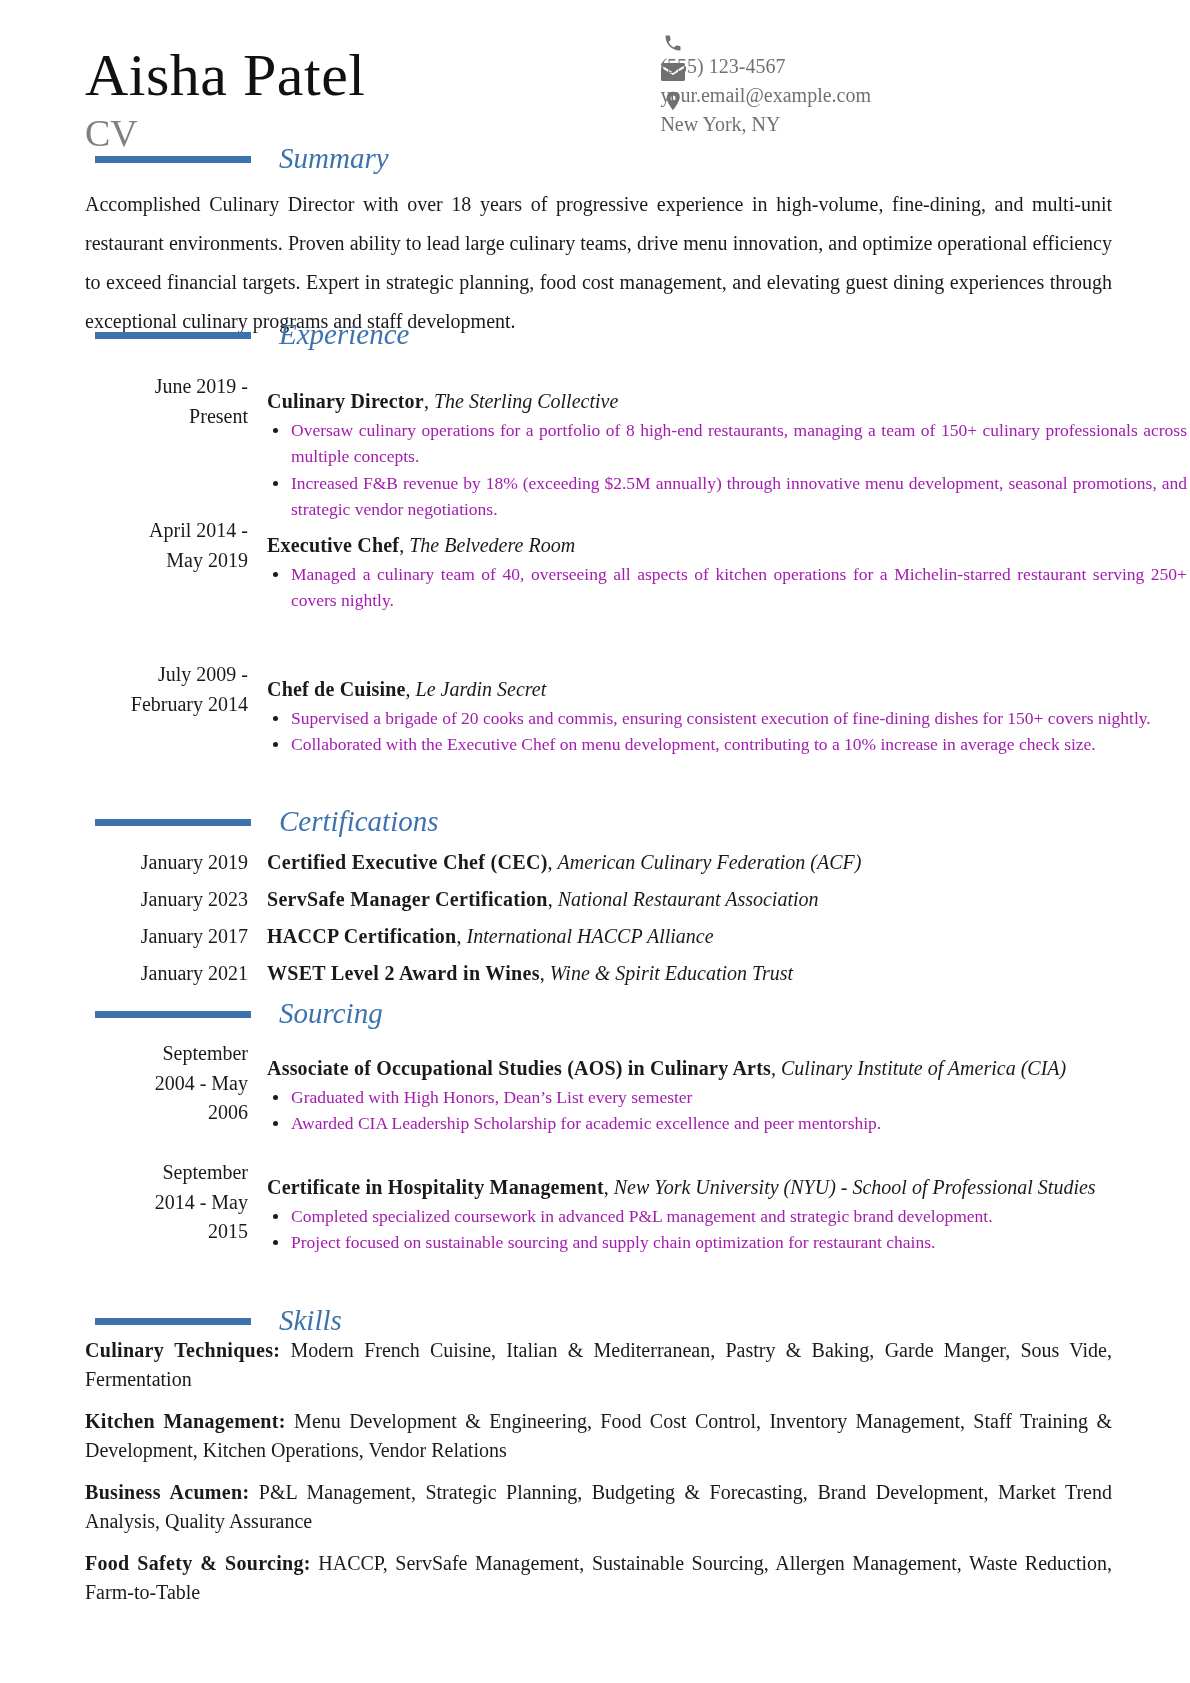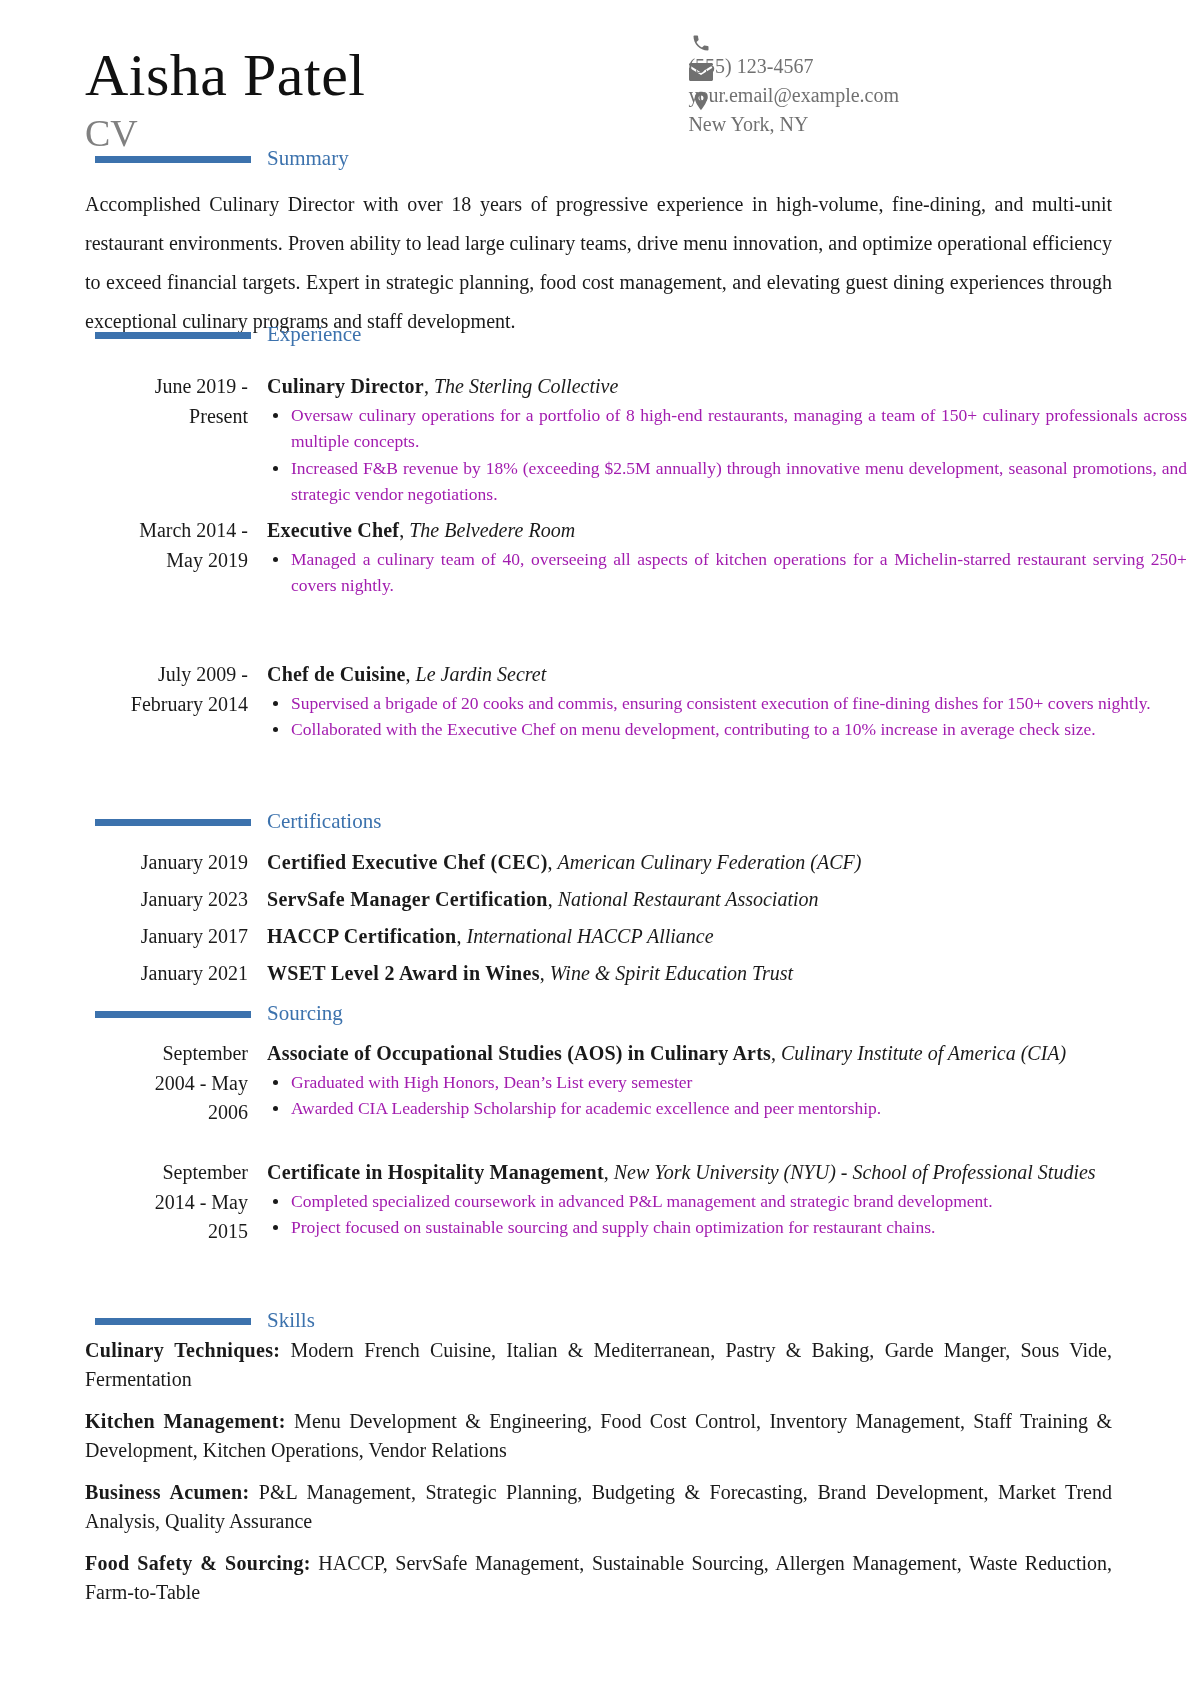--- a/index.html
+++ b/index.html
@@ -1,21 +1,21 @@
 <!DOCTYPE html>
 <html><head>
 <meta charset="utf-8">
 <style>
   html, body { margin: 0; padding: 0; background: #ffffff; }
   body {
     width: 1190px; height: 1683px; position: relative; overflow: hidden;
     font-family: "DejaVu Serif", "Liberation Serif", serif;
     color: #1a1a1a;
   }
-  .page { position: absolute; left: 0; top: 0; width: 951px; height: 1683px; padding-left: 28px; }
+  .page { position: absolute; left: 0; top: 0; width: 951px; height: 1683px; }
 
   
   .name {
     position: absolute; left: 85px; top: 40px;
     font-family: "Liberation Serif", serif;
     font-size: 60px; line-height: 70px; color: #111; letter-spacing: 0.5px;
   }
   .subtitle {
     position: absolute; left: 85px; top: 108px;
     font-family: "Liberation Serif", serif;
@@ -27,40 +27,40 @@
     font-size: 20px; color: #707070;
   }
   .contact-row { height: 29px; line-height: 29px; display: flex; justify-content: flex-end; align-items: flex-start; flex-direction: column; }
   .contact-row .ic { display: inline-block; width: 26px; height: 20px; margin-right: 10px; }
   .contact-row svg { width: 100%; height: 100%; fill: #707070; }
 
   
   .section-head { position: absolute; left: 95px; height: 34px; width: 1000px; }
   .section-head .bar { position: absolute; left: 0; top: 13px; width: 156px; height: 7px; background: #3c72ad; }
   .section-head .title {
-    position: absolute; left: 172px; top: -2px;
-    font-family: "Liberation Serif", serif;
-    font-size: 21px; color: #3c72ad; line-height: 34px; white-space: nowrap;
+    position: absolute; left: 184px; top: -2px;
+    font-family: "Liberation Serif", serif;
+    font-size: 29px; color: #3c72ad; line-height: 34px; white-space: nowrap; font-style: italic;
   }
 
   .text-block {
     position: absolute; left: 85px; width: 1027px;
     font-family: "Liberation Serif", serif;
     font-size: 20px; line-height: 39px; color: #1a1a1a;
     text-align: justify;
   }
 
   
   .entry { position: absolute; left: 85px; width: 1030px; font-family: "Liberation Serif", serif; font-size: 20px; }
   .entry .date {
     position: absolute; left: 0; width: 163px; text-align: right;
     font-size: 20px; line-height: 29.5px; color: #1a1a1a;
   }
   .entry .body { position: absolute; left: 182px; width: 920px; }
-  .entry .head { font-size: 20px; line-height: 29.5px; }
+  .entry .head { font-size: 20px; line-height: 29.5px; margin-top: 15px; }
   .entry .head b { font-weight: bold; letter-spacing: 0.2px; }
   .entry .head i { font-style: italic; }
   .entry ul { margin: 0; padding: 0; list-style: none; }
   .entry li {
     position: relative; padding-left: 24px; font-size: 17.5px; line-height: 26.5px;
     text-align: justify; color: #a21caf;
   }
   .entry li .dot {
     position: absolute; left: 6px; top: 11px; width: 5px; height: 5px; border-radius: 50%; background: #1a1a1a;
   }
@@ -132,21 +132,21 @@
       <div class="head"><b>Culinary Director</b>, <i>The Sterling Collective</i></div>
       <ul>
         <li><span class="dot"></span><span>Oversaw culinary operations for a portfolio of 8 high-end restaurants, managing a team of 150+ culinary professionals across multiple concepts.</span></li>
         <li><span class="dot"></span><span>Increased F&amp;B revenue by 18% (exceeding $2.5M annually) through innovative menu development, seasonal promotions, and strategic vendor negotiations.</span></li>
       </ul>
     </div>
   </div>
 
   <div class="entry" style="top:516px;">
     <div class="date">
-      <div>March 2014 -</div>
+      <div>April 2014 -</div>
       <div>May 2019</div>
     </div>
     <div class="body">
       <div class="head"><b>Executive Chef</b>, <i>The Belvedere Room</i></div>
       <ul>
         <li><span class="dot"></span><span>Managed a culinary team of 40, overseeing all aspects of kitchen operations for a Michelin-starred restaurant serving 250+ covers nightly.</span></li>
       </ul>
     </div>
   </div>
 

